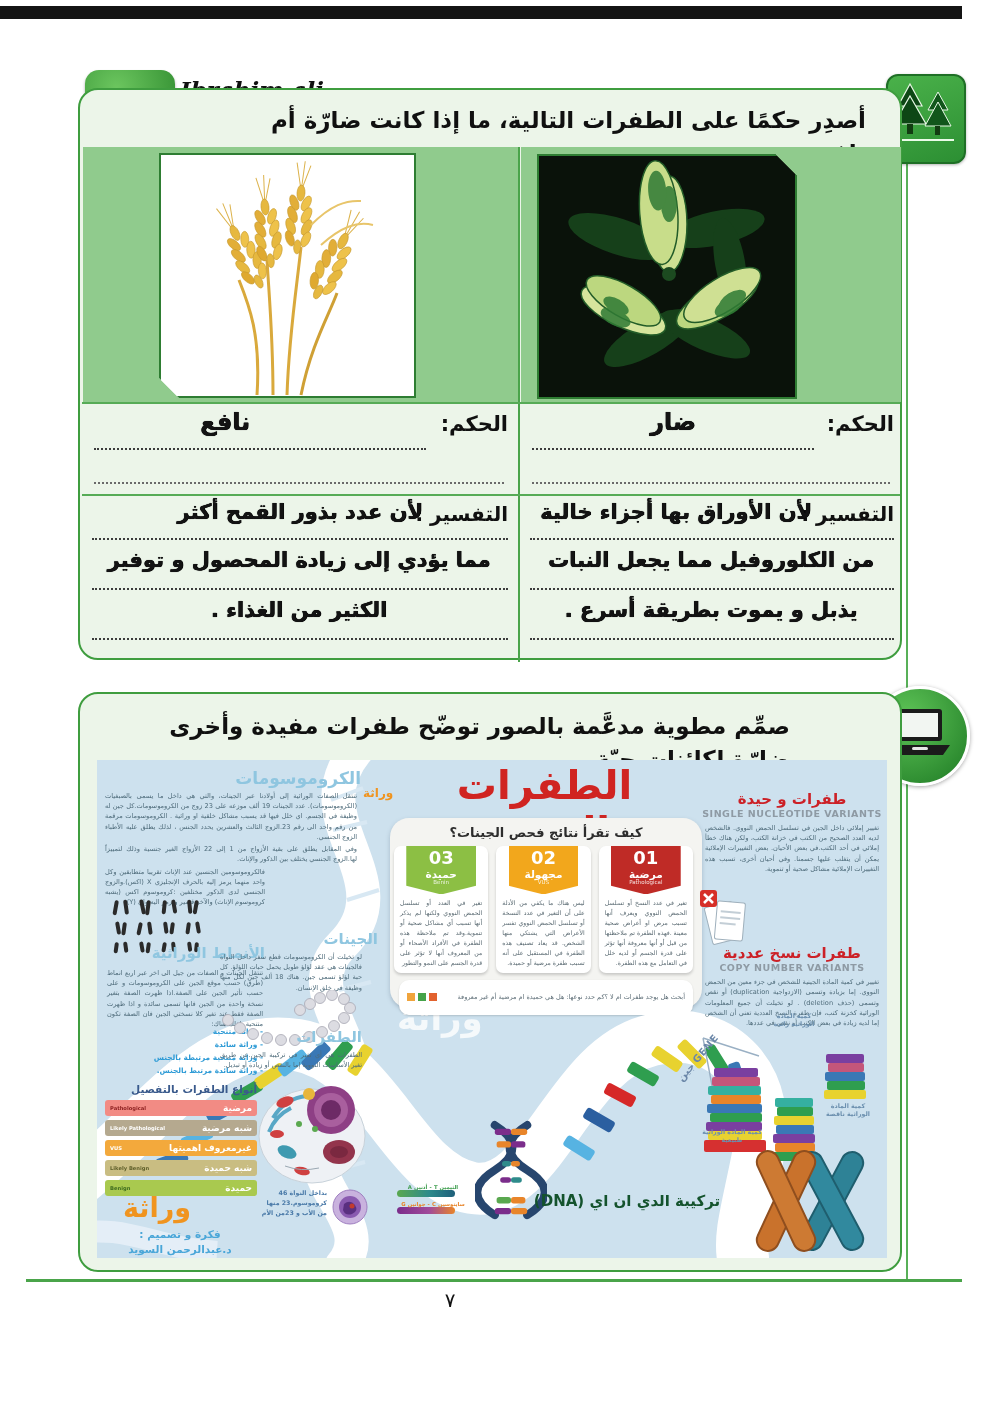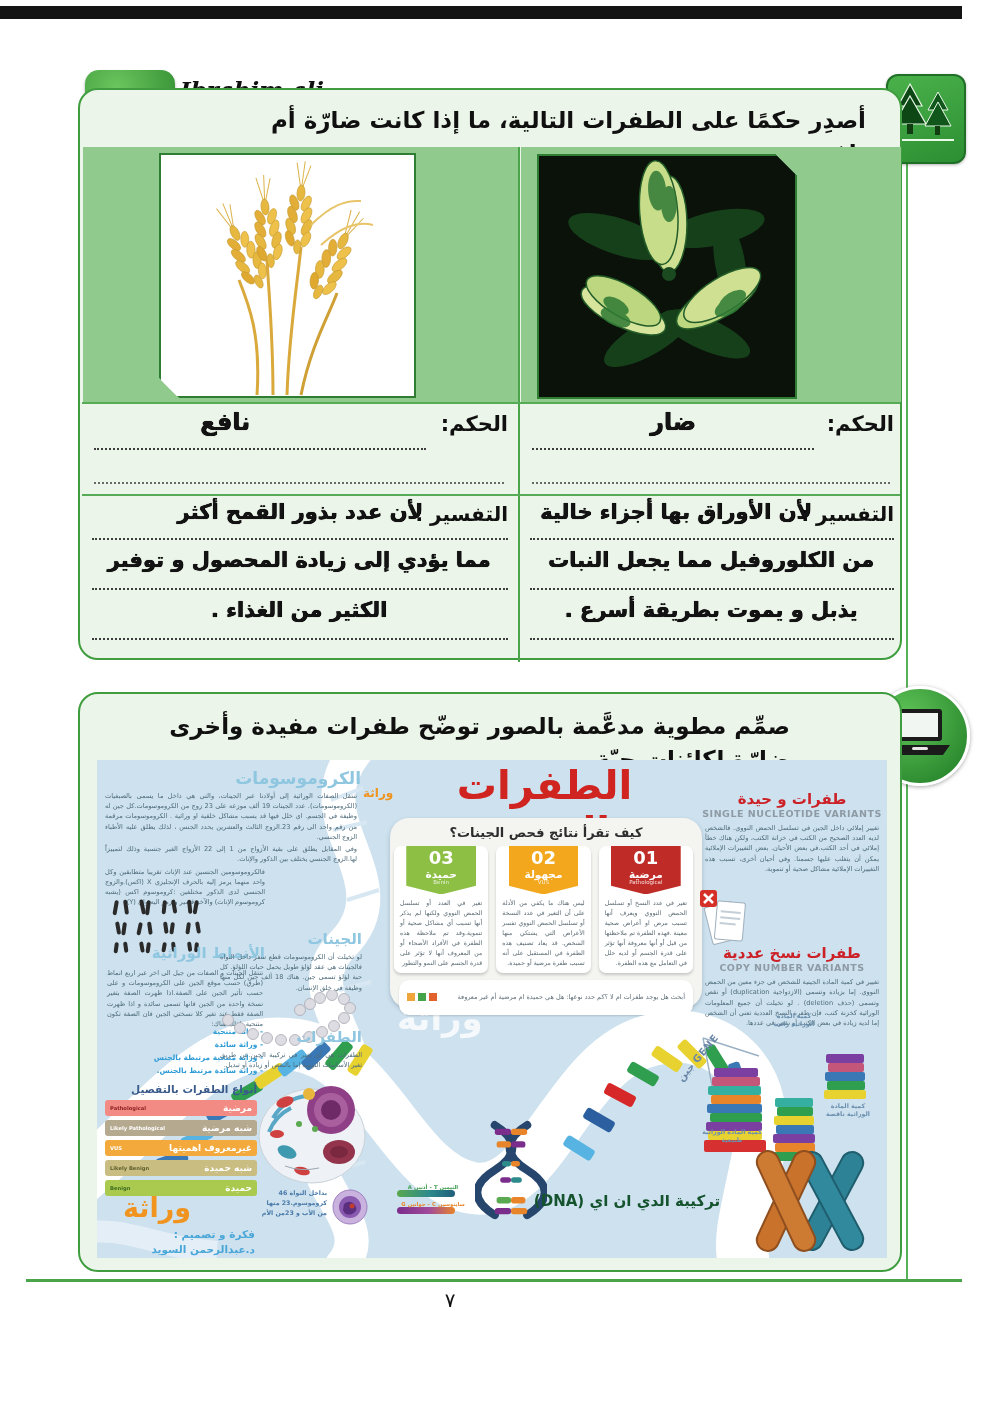--- a/index.html
+++ b/index.html
@@ -64,21 +64,21 @@
   .sq{width:8px;height:8px;margin-left:3px;}
   .searchtext{flex:1;font-size:6.5px;color:#5f6f78;direction:rtl;text-align:right;padding:0 8px;}
   .badge-row{height:16px;border-radius:3px;display:flex;align-items:center;
     justify-content:space-between;padding:0 5px;margin-bottom:4px;}
   .badge-ar{font-size:9px;font-weight:800;color:#fff;direction:rtl;}
   .badge-en{font-size:5.2px;font-weight:800;}
   .booklabel{font-size:6.3px;color:#6b8fae;font-weight:bold;text-align:center;direction:rtl;line-height:1.3;}
   .legend-lab{font-size:5.3px;font-weight:bold;letter-spacing:.2px;direction:rtl;text-align:center;}
   .capsule{width:58px;height:7px;border-radius:4px;}
   .dnalabel{font-size:15px;font-weight:800;color:#14532d;direction:rtl;text-align:center;}
-  .credit{font-size:10.5px;font-weight:800;color:#49a6d8;direction:rtl;}
+  .credit{font-size:10.5px;font-weight:800;color:#49a6d8;text-align:center;direction:rtl;}
   .genelabel{font-size:10px;font-weight:bold;color:#6b87a8;letter-spacing:1px;transform:rotate(-50deg);}
   .watermark{font-size:34px;font-weight:800;color:#ffffff;opacity:.8;}
   .bullets{font-size:7.4px;font-weight:800;color:#2e9bd6;direction:rtl;text-align:right;line-height:1.75;}
   .types-title{font-size:10.5px;font-weight:800;color:#3a5a8c;text-align:right;direction:rtl;}
   .logo{font-size:27px;font-weight:800;color:#f0941f;}
   .cellnote{font-size:6.3px;color:#4a7aa8;font-weight:bold;direction:rtl;text-align:right;line-height:1.6;}
 </style>
 </head>
 <body>
 
@@ -540,21 +540,21 @@
           <div class="badge-row" style="background:#a9c94f;">
             <span class="badge-en" style="color:#3f6b1f;">Benign</span>
             <span class="badge-ar">حميدة</span>
           </div>
         </div>
 
         <div class="abs logo" style="left:18px;top:424px;">وراثة</div>
         <div class="abs credit" style="left:0;top:460px;width:150px;">فكرة و تصميم :</div>
         <div class="abs credit" style="left:0;top:475px;width:150px;">د.عبدالرحمن السويد</div>
 
-        <div class="abs h-blue" style="left:195px;top:162px;width:62px;font-size:15px;">الجينات</div>
+        <div class="abs h-blue" style="left:211px;top:162px;width:62px;font-size:15px;">الجينات</div>
         <div class="abs p-tiny" style="left:115px;top:184px;width:142px;">لو تخيلت أن الكروموسومات قطع سفر داخل النواة فالجينات هي عقد لؤلؤ طويل يحمل حبات اللؤلؤ. كل حبة لؤلؤ تسمى جين. هناك 18 ألف جين لكل منها وظيفة في خلق الإنسان.</div>
         <svg class="abs" style="left:115px;top:222px;" width="140" height="58" viewBox="0 0 140 58">
           <g fill="#dcdce2" stroke="#a8a8b4" stroke-width=".8">
             <circle cx="8" cy="30" r="5.5"></circle>
               <circle cx="20" cy="38" r="5.5"></circle>
               <circle cx="33" cy="44" r="5.5"></circle>
             <circle cx="47" cy="48" r="5.5"></circle>
               <circle cx="61" cy="50" r="5.5"></circle>
               <circle cx="75" cy="50" r="5.5"></circle>
             <circle cx="89" cy="47" r="5.5"></circle>

